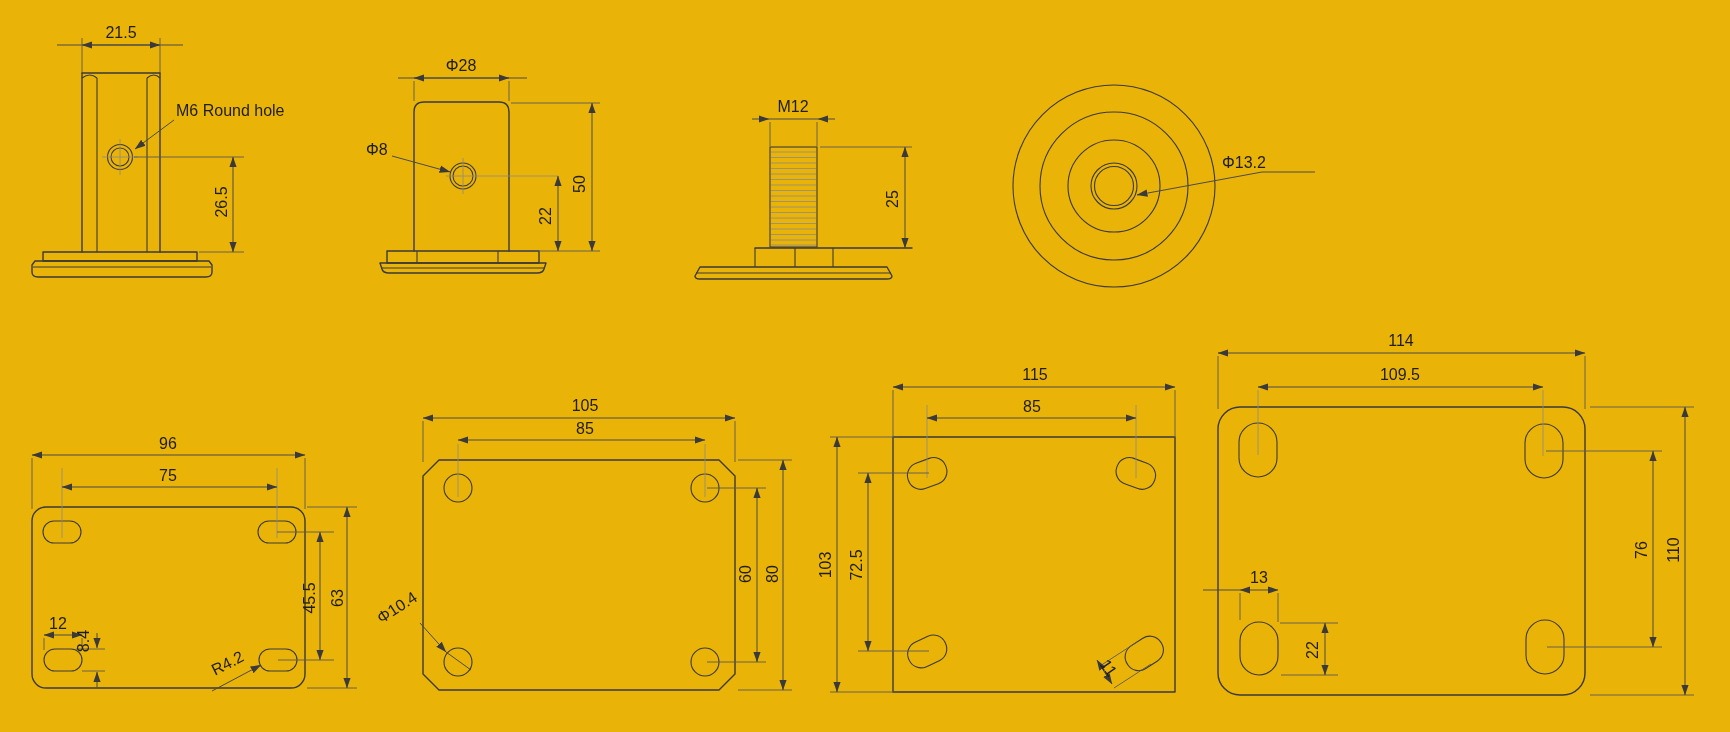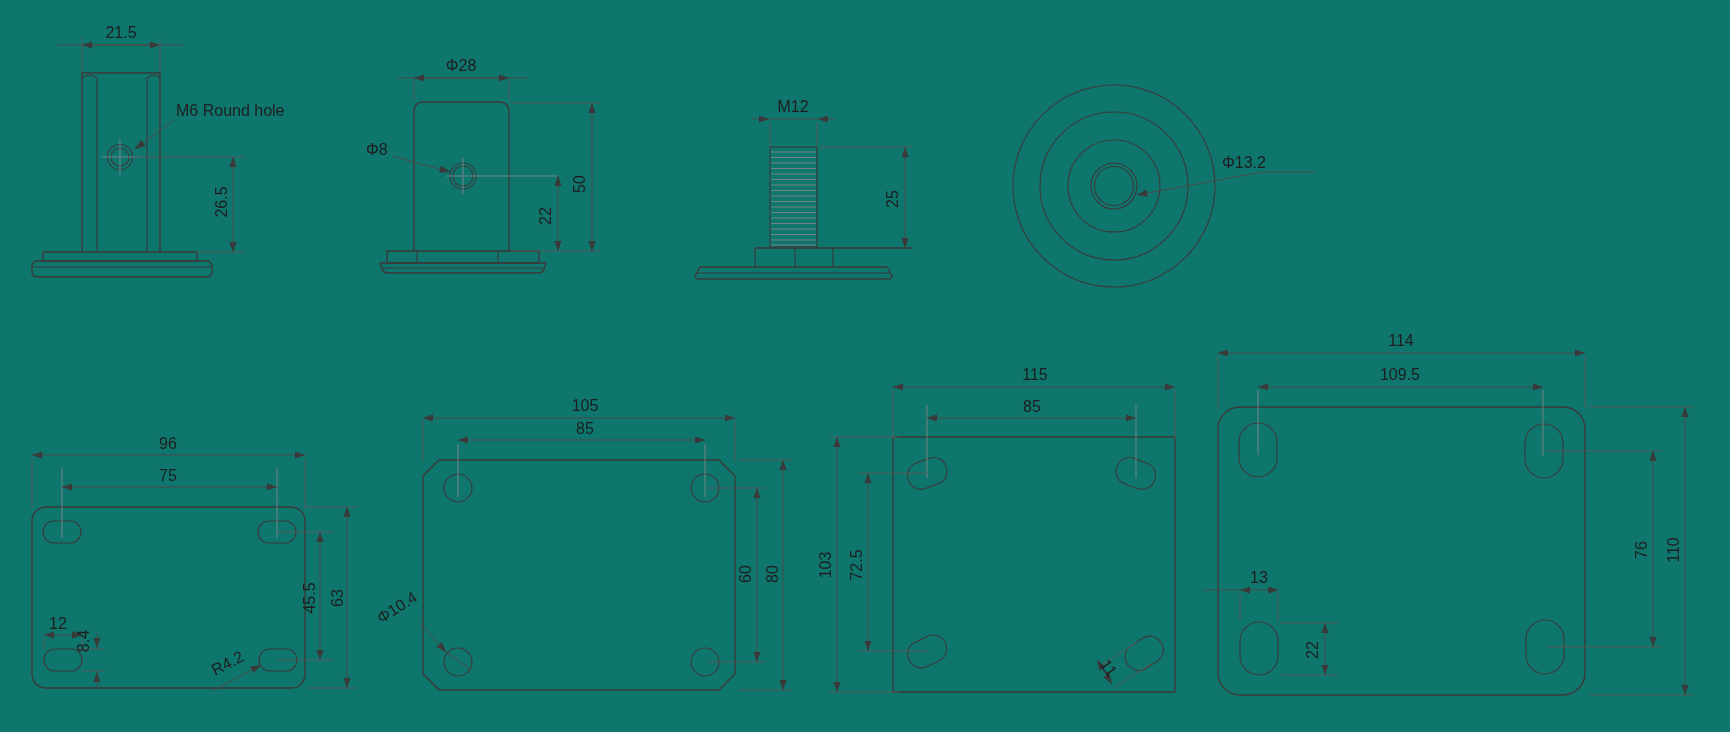--- a/index.html
+++ b/index.html
@@ -1,16 +1,16 @@
 <!DOCTYPE html>
 <html><head>
 <meta charset="utf-8">
 <style>
   html,body{margin:0;padding:0;background:#ffffff;}
-  .canvas{position:relative;width:1730px;height:732px;background:#0f766e;overflow:hidden;}
+  .canvas{position:relative;width:1730px;height:732px;background:#eab308;overflow:hidden;}
   svg{display:block;}
   text{font-family:"Liberation Sans","DejaVu Sans",sans-serif;font-size:16px;fill:#1e1e1e;}
   .tm{text-anchor:middle;}
   .o{stroke:#3a3a3a;stroke-width:1.4;fill:none;stroke-linejoin:round;stroke-linecap:round;}
   .o2{stroke:#3a3a3a;stroke-width:1.1;fill:none;}
   .d{stroke:#4a4a4a;stroke-width:1;fill:none;}
   .e{stroke:#5a5a5a;stroke-width:0.9;fill:none;}
   .c{stroke:#8a8a8a;stroke-width:0.8;fill:none;}
   marker path{fill:#3a3a3a;}
 </style>

